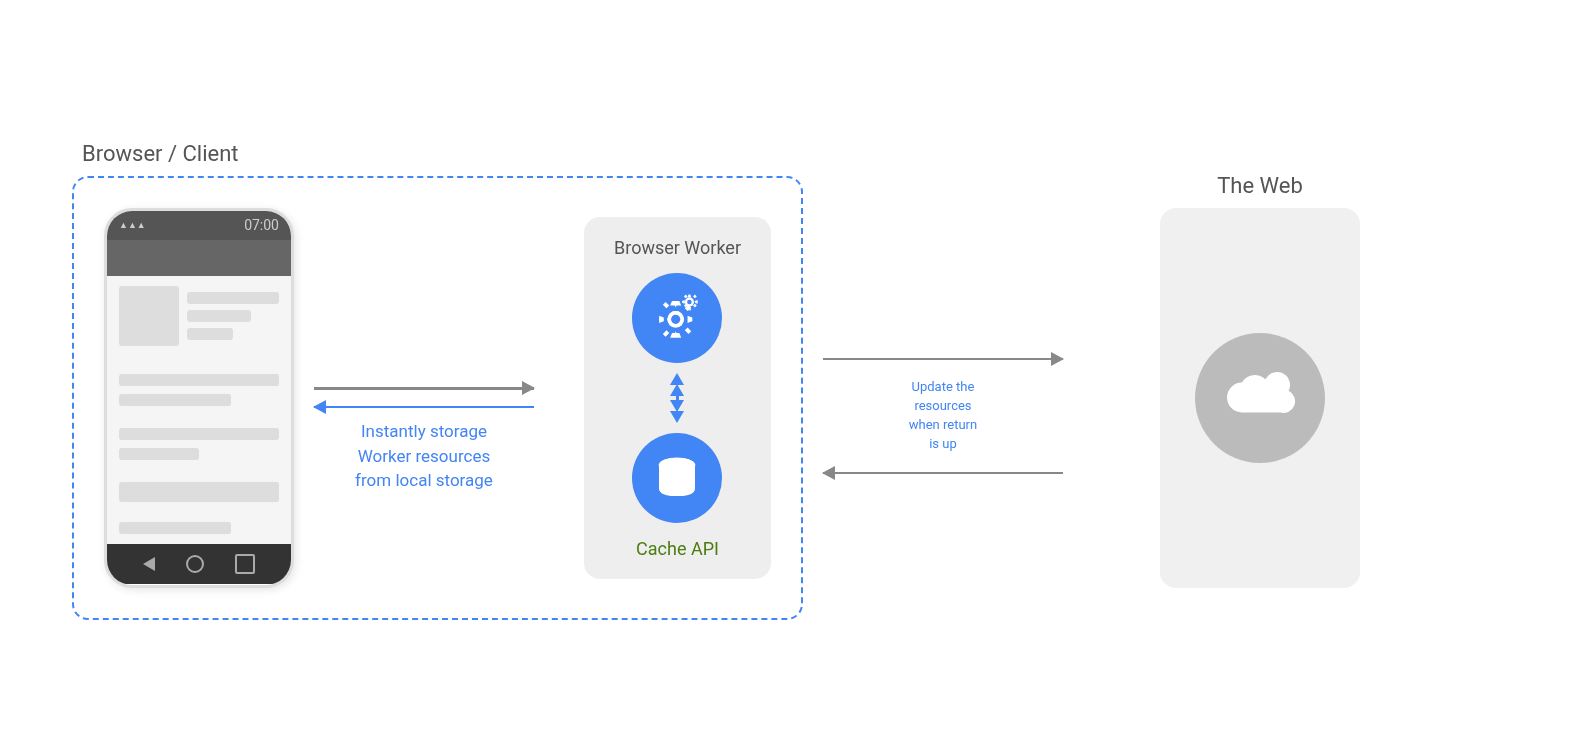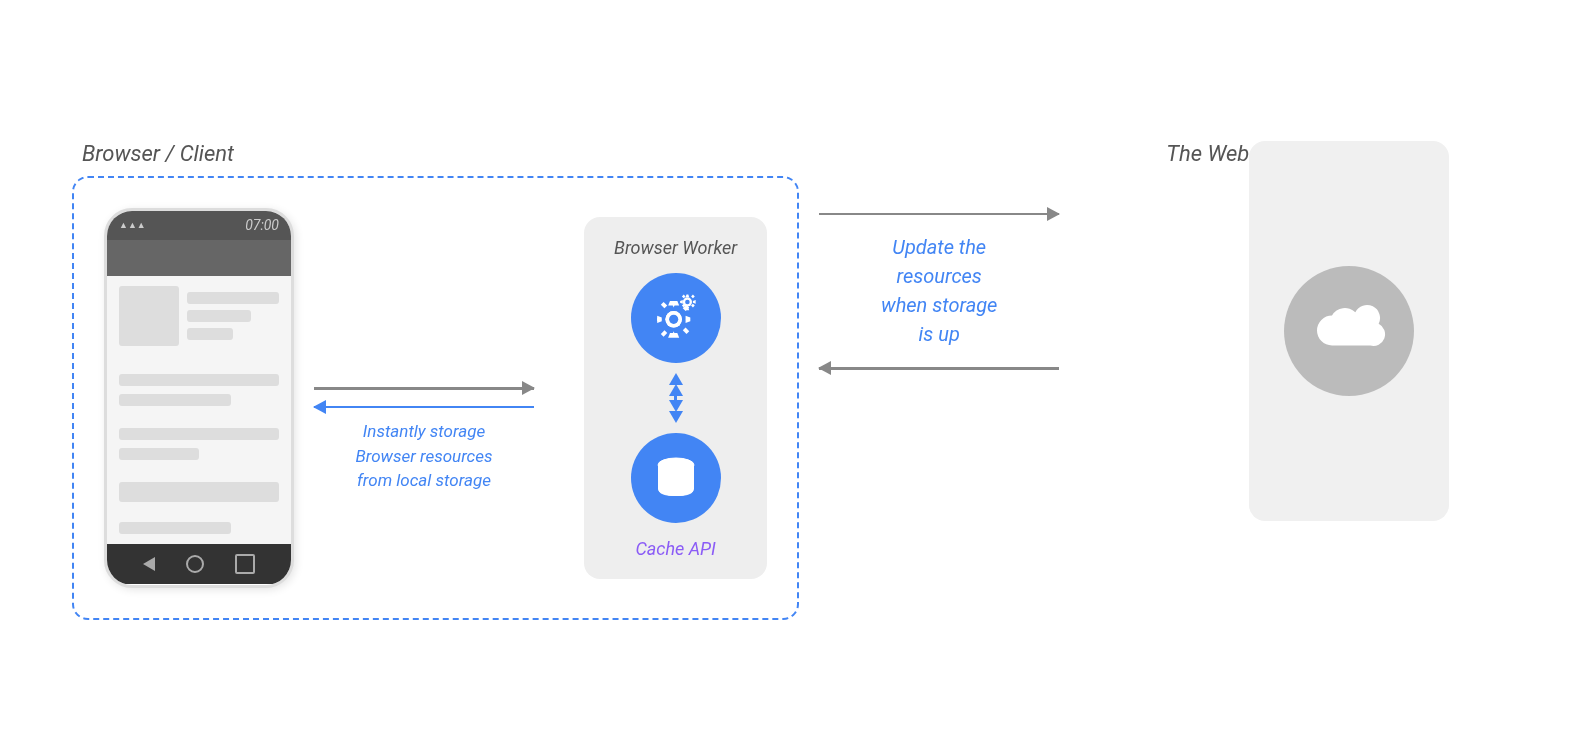--- a/index.html
+++ b/index.html
@@ -8,25 +8,24 @@
       font-family: 'Roboto', Arial, sans-serif;
       width: 1584px;
       height: 730px;
       display: flex;
       align-items: center;
       justify-content: center;
       overflow: hidden;
     }
     .diagram-container {
       display: flex;
-      align-items: flex-start;
+      align-items: center;
       width: 1440px;
       position: relative;
       padding-top: 30px;
-      font-style: italic;
     }
     
     .browser-section {
       display: flex;
       flex-direction: column;
       position: relative;
     }
     .browser-label {
       font-size: 22px;
       color: #555;
@@ -190,29 +189,29 @@
       width: 90px;
       height: 90px;
       background: #4285F4;
       border-radius: 50%;
       display: flex;
       align-items: center;
       justify-content: center;
     }
     .cache-api-label {
       font-size: 18px;
-      color: #8b5cf6;
+      color: #4d7c0f;
       margin-top: 5px;
     }
 
     
     .web-section {
       display: flex;
-      flex-direction: row;
-      margin-left: 40px;
+      flex-direction: column;
+      margin-left: 30px;
       padding-left: 47px;
     }
     .web-label {
       font-size: 22px;
       color: #555;
       margin-bottom: 10px;
       text-align: center;
     }
     .web-box {
       background: #f0f0f0;
@@ -338,21 +337,21 @@
 
         <div style="display:flex;align-items:center;width:220px;margin-top:8px;">
           <div class="h-arrow blue" style="flex:1;position:relative;">
             <div class="arrowhead-left"></div>
           </div>
         </div>
 
         <div style="position:absolute;top:32px;left:0;right:0;text-align:center;">
           <div style="color:#4285F4;font-size:17px;line-height:1.45;">
             <span>Instantly storage</span><br>
-            <span>Browser resources</span><br>
+            <span>Worker resources</span><br>
             <span>from local storage</span>
           </div>
         </div>
       </div>
 
       <div class="service-worker-box">
         <span class="sw-label">Browser Worker</span>
 
         <div class="sw-icon-circle">
           <svg class="gear-svg" viewBox="0 0 60 60" fill="none">
@@ -425,24 +424,24 @@
 
   <div class="right-arrows-section" style="margin:0 10px;width:260px;margin-top:72px;">
 
     <div style="display:flex;align-items:center;width:240px;margin-bottom:8px;">
       <div style="height:2.5px;background:#888;flex:1;position:relative;">
         <div style="position:absolute;right:-1px;top:50%;transform:translateY(-50%);width:0;height:0;border-top:7px solid transparent;border-bottom:7px solid transparent;border-left:13px solid #888;"></div>
       </div>
     </div>
 
     <div style="text-align:center;margin:10px 0;">
-      <div style="color:#4285F4;font-size:20px;line-height:1.45;">
+      <div style="color:#4285F4;font-size:13px;line-height:1.45;">
         <span>Update the</span><br>
         <span>resources</span><br>
-        <span>when storage</span><br>
+        <span>when return</span><br>
         <span>is up</span>
       </div>
     </div>
 
     <div style="display:flex;align-items:center;width:240px;margin-top:8px;">
       <div style="height:2.5px;background:#888;flex:1;position:relative;">
         <div style="position:absolute;left:-1px;top:50%;transform:translateY(-50%);width:0;height:0;border-top:7px solid transparent;border-bottom:7px solid transparent;border-right:13px solid #888;"></div>
       </div>
     </div>
   </div>

